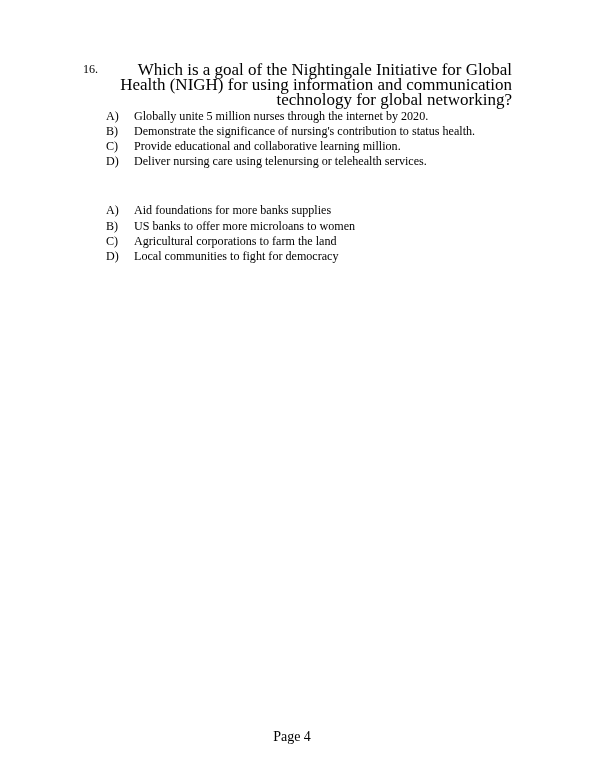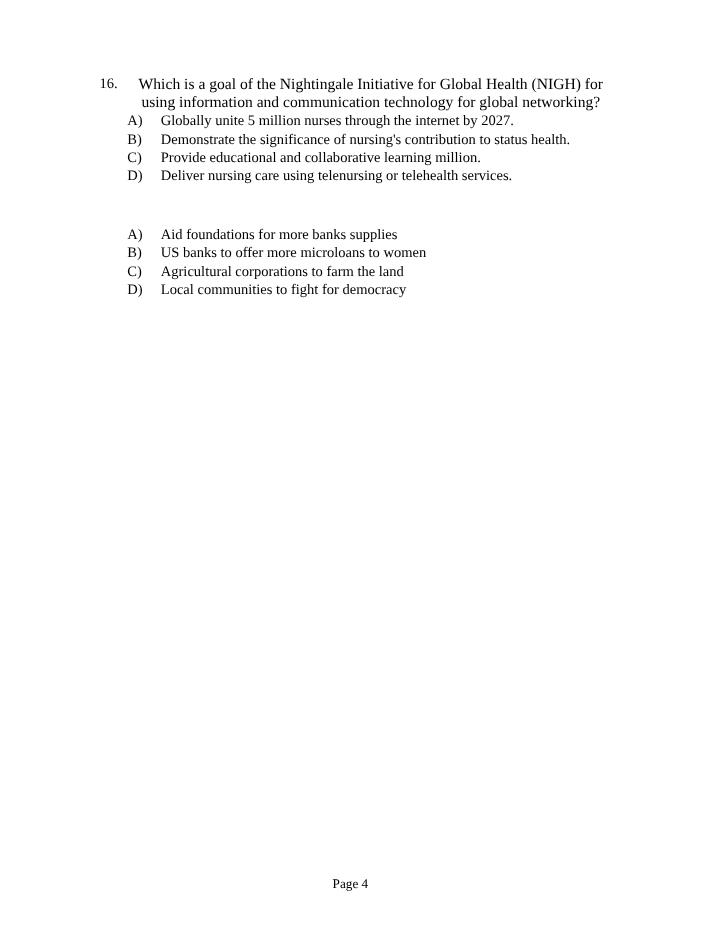--- a/index.html
+++ b/index.html
@@ -32,24 +32,24 @@
   .q-number {
     width: 26px;
     flex: 0 0 26px;
     text-align: right;
     font-size: 12.1px;
     line-height: 15.2px;
     padding-right: 0;
   }
   .q-text {
     flex: 1 1 auto;
-    font-size: 13px;
+    font-size: 17px;
     line-height: 15.2px;
     padding-left: 8px;
-    text-align: center;
+    text-align: right;
   }
   .options {
     margin-top: 1px;
     padding-left: 34px;
   }
   .option-row {
     display: flex;
     align-items: flex-start;
     font-size: 12.1px;
     line-height: 15.2px;
@@ -62,38 +62,38 @@
   .opt-text {
     flex: 1 1 auto;
     padding-left: 6px;
   }
   .footer {
     position: absolute;
     left: 0;
     right: 0;
     bottom: 32px;
     text-align: center;
-    font-size: 11px;
+    font-size: 14px;
     line-height: 14px;
   }
 </style>
 </head>
 <body>
 
 <div class="page">
 
   <div class="question-block">
     <div class="question-row">
       <div class="q-number">16.</div>
       <div class="q-text">Which is a goal of the Nightingale Initiative for Global Health (NIGH) for using information and communication technology for global networking?</div>
     </div>
     <div class="options">
       <div class="option-row">
         <div class="opt-label">A)</div>
-        <div class="opt-text">Globally unite 5 million nurses through the internet by 2027.</div>
+        <div class="opt-text">Globally unite 5 million nurses through the internet by 2020.</div>
       </div>
       <div class="option-row">
         <div class="opt-label">B)</div>
         <div class="opt-text">Demonstrate the significance of nursing's contribution to status health.</div>
       </div>
       <div class="option-row">
         <div class="opt-label">C)</div>
         <div class="opt-text">Provide educational and collaborative learning million.</div>
       </div>
       <div class="option-row">

